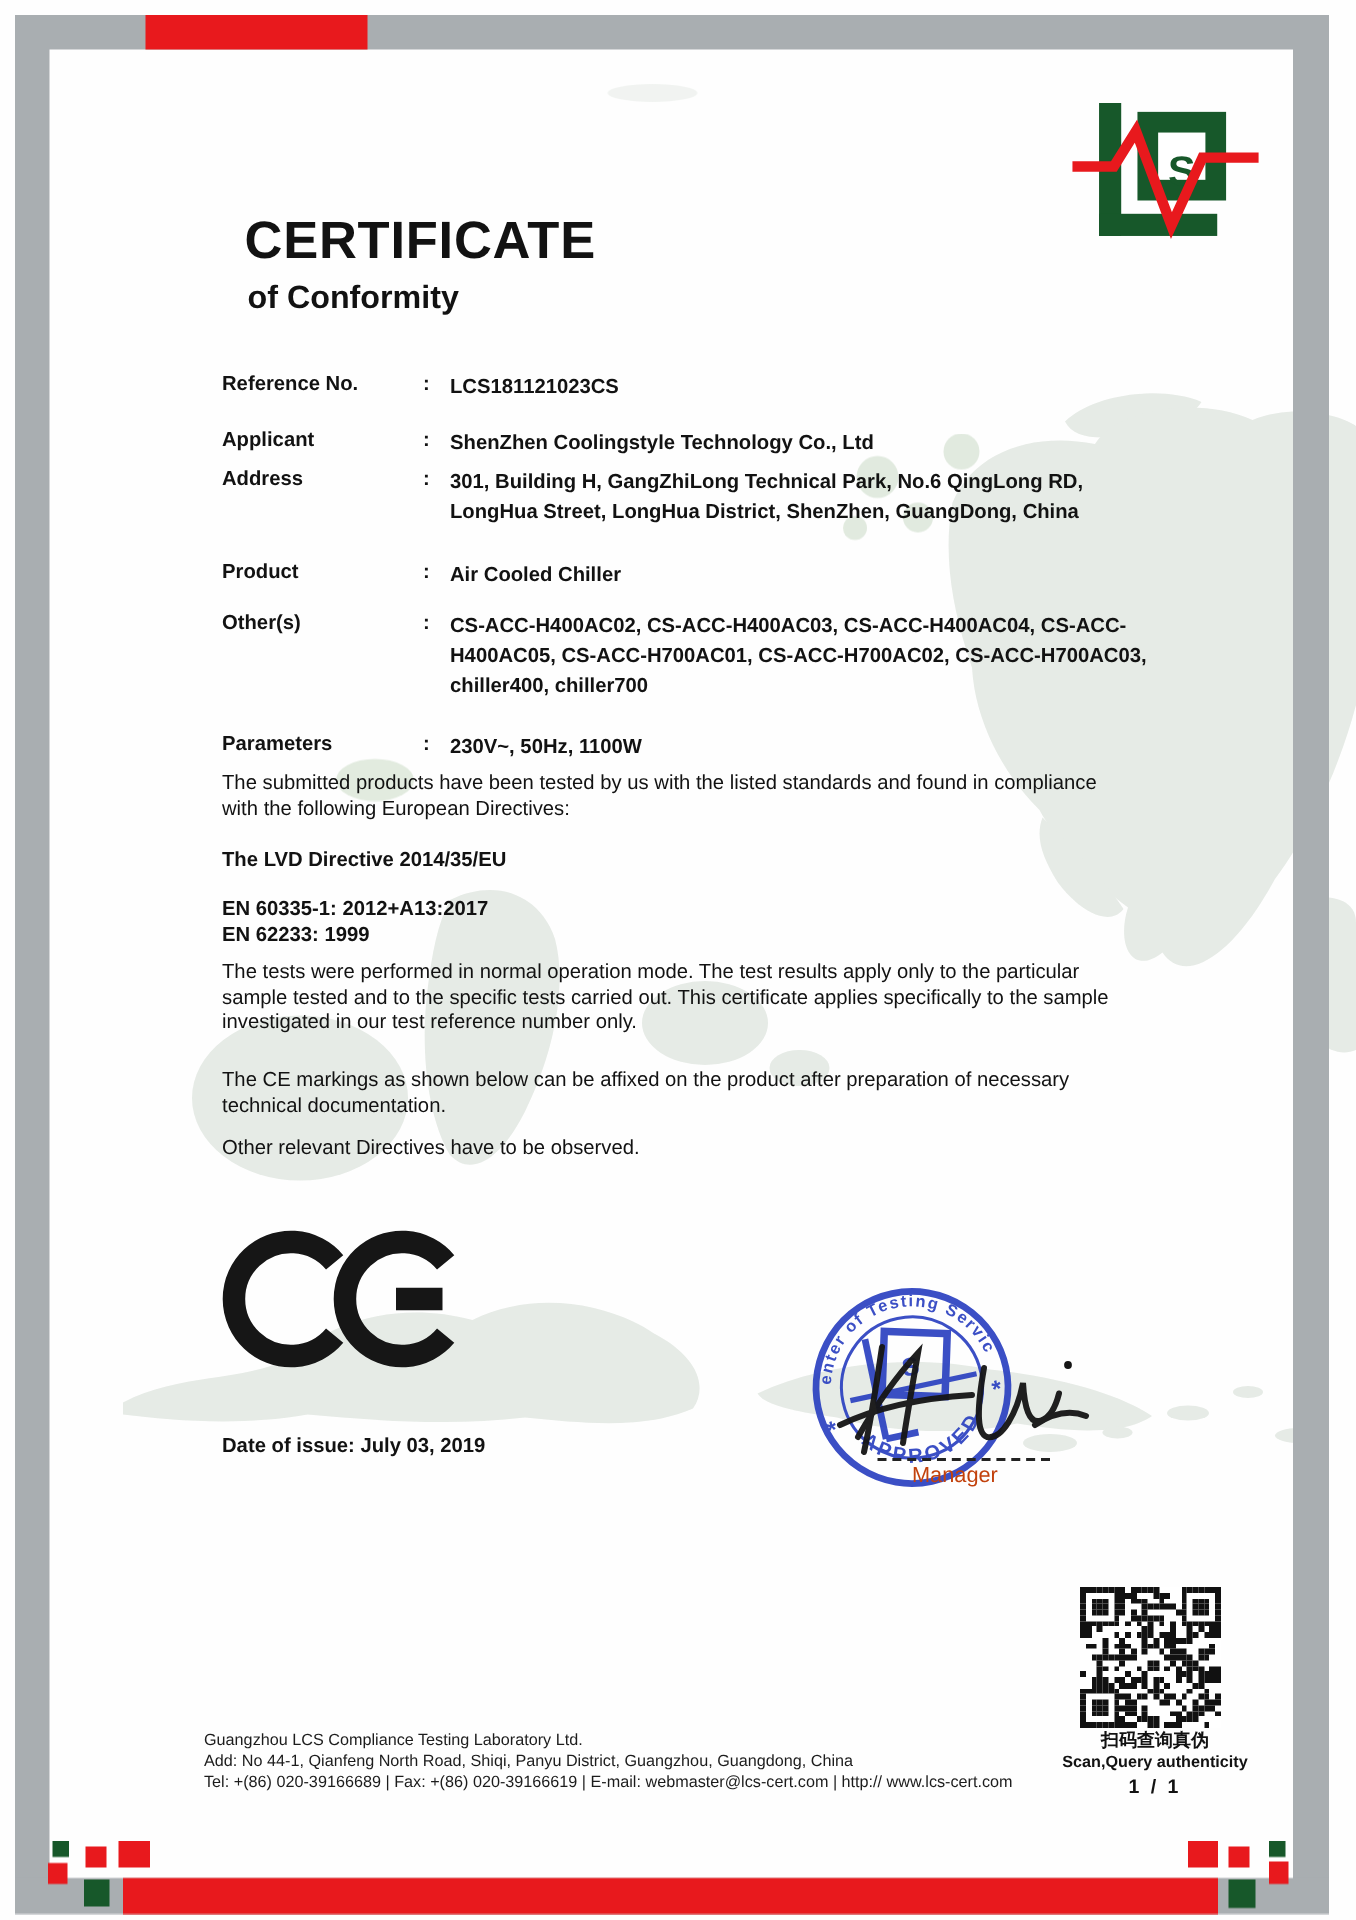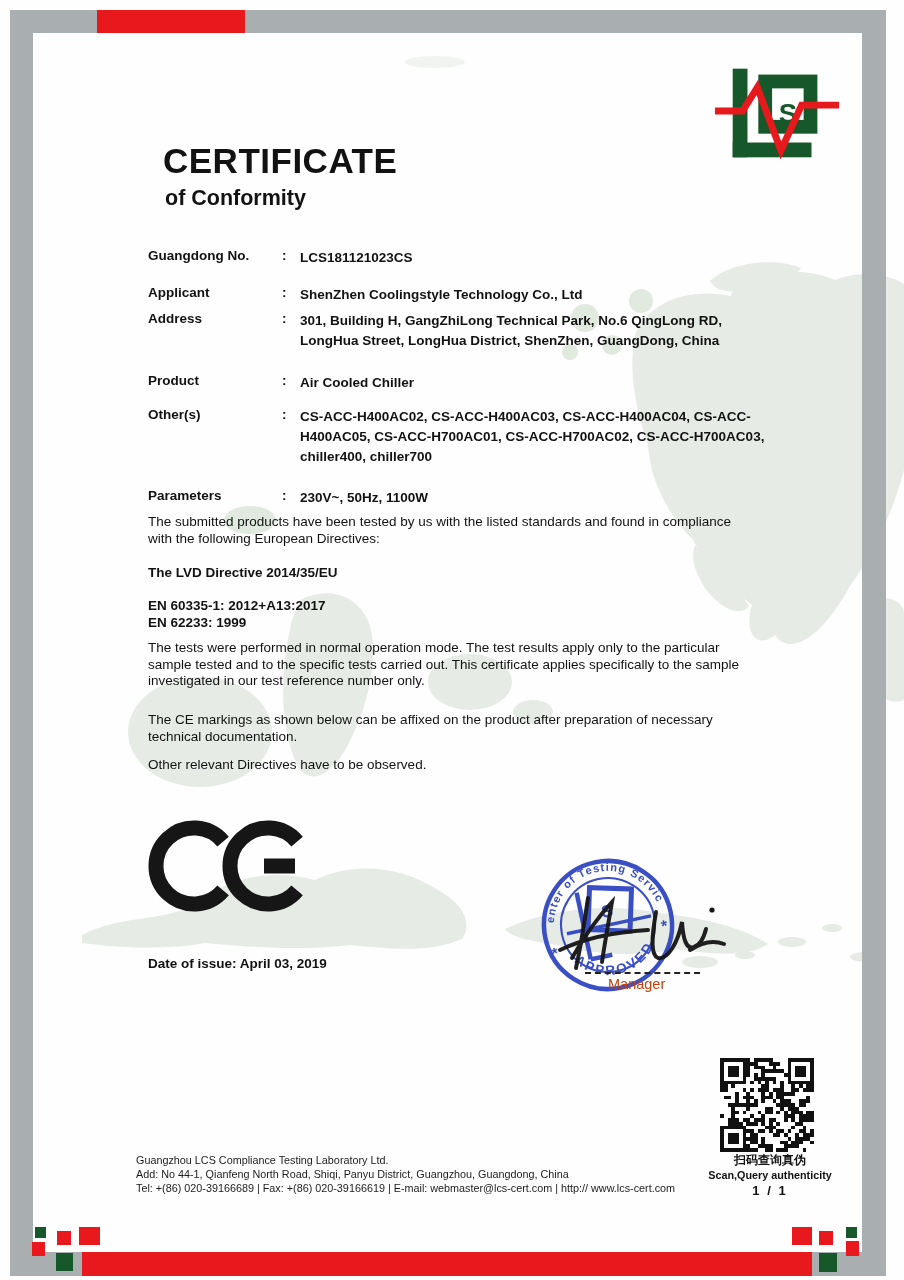--- a/index.html
+++ b/index.html
@@ -105,21 +105,21 @@
   <rect x="46" y="12" width="60" height="60" fill="var(--green)"></rect>
   <rect x="60" y="26" width="32" height="32" fill="#ffffff"></rect>
   <text x="76" y="52" font-size="28" font-weight="bold" fill="var(--green)" text-anchor="middle" dominant-baseline="central">S</text>
   <polyline points="2,49 30,49 45,25 69,89 90,43 128,43" fill="none" stroke="var(--red)" stroke-width="7"></polyline>
 </svg>
 
 <div class="abs content title">CERTIFICATE</div>
 <div class="abs content subtitle">of Conformity</div>
 
 <div class="abs content row" style="top:248px;">
-  <span class="lbl">Guangdong No.</span>
+  <span class="lbl">Reference No.</span>
   <span class="sep">:</span>
   <span class="val">LCS181121023CS</span>
 </div>
 <div class="abs content row" style="top:285px;">
   <span class="lbl">Applicant</span>
   <span class="sep">:</span>
   <span class="val">ShenZhen Coolingstyle Technology Co., Ltd</span>
 </div>
 <div class="abs content row" style="top:311px;">
   <span class="lbl">Address</span>
@@ -156,21 +156,21 @@
   <title>CE</title>
   <g stroke="#161616" stroke-width="15" fill="none">
     <path d="M 81.1 33.6 A 38 38 0 1 0 81.1 82.4"></path>
     <g transform="translate(126,58)">
       <path d="M 29.1 -24.4 A 38 38 0 1 0 29.1 24.4"></path>
       <path d="M -4 0 H 27"></path>
     </g>
   </g>
 </svg>
 
-<div class="abs content date">Date of issue: April 03, 2019</div>
+<div class="abs content date">Date of issue: July 03, 2019</div>
 
 <svg class="abs content" style="left:522px;top:843px;" width="175" height="168" viewBox="0 0 175 168">
   <defs>
     <path id="arcTop" d="M 32.8 72.6 A 54 54 0 0 1 139.2 72.6"></path>
     <path id="arcBot" d="M 39 99 A 50 50 0 0 0 133 99"></path>
   </defs>
   <g transform="rotate(-12 86 82)" opacity="0.92" fill="none" stroke="var(--stamp-blue)">
     <circle cx="86" cy="82" r="64" stroke-width="4.5"></circle>
     <circle cx="86" cy="82" r="47" stroke-width="2"></circle>
     <g stroke="none" fill="var(--stamp-blue)">

